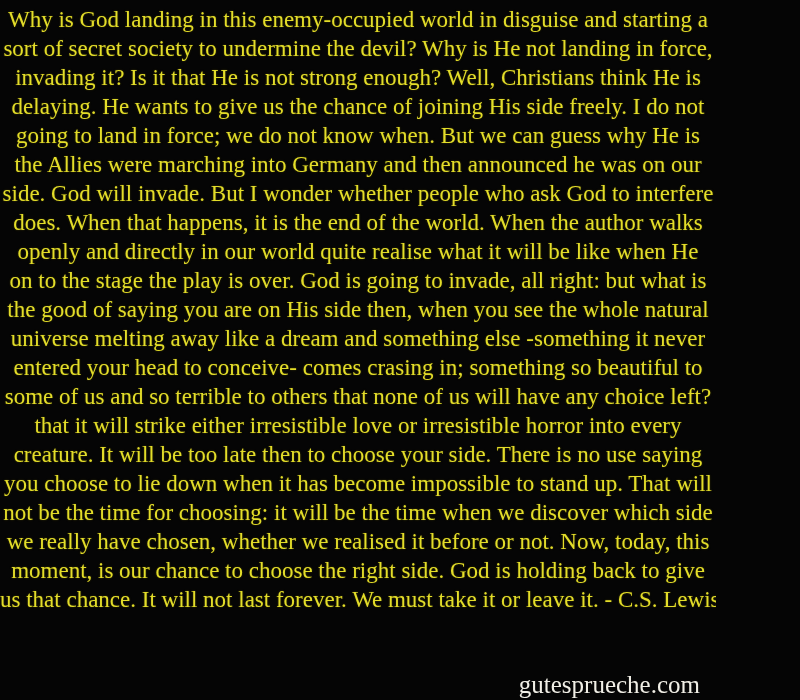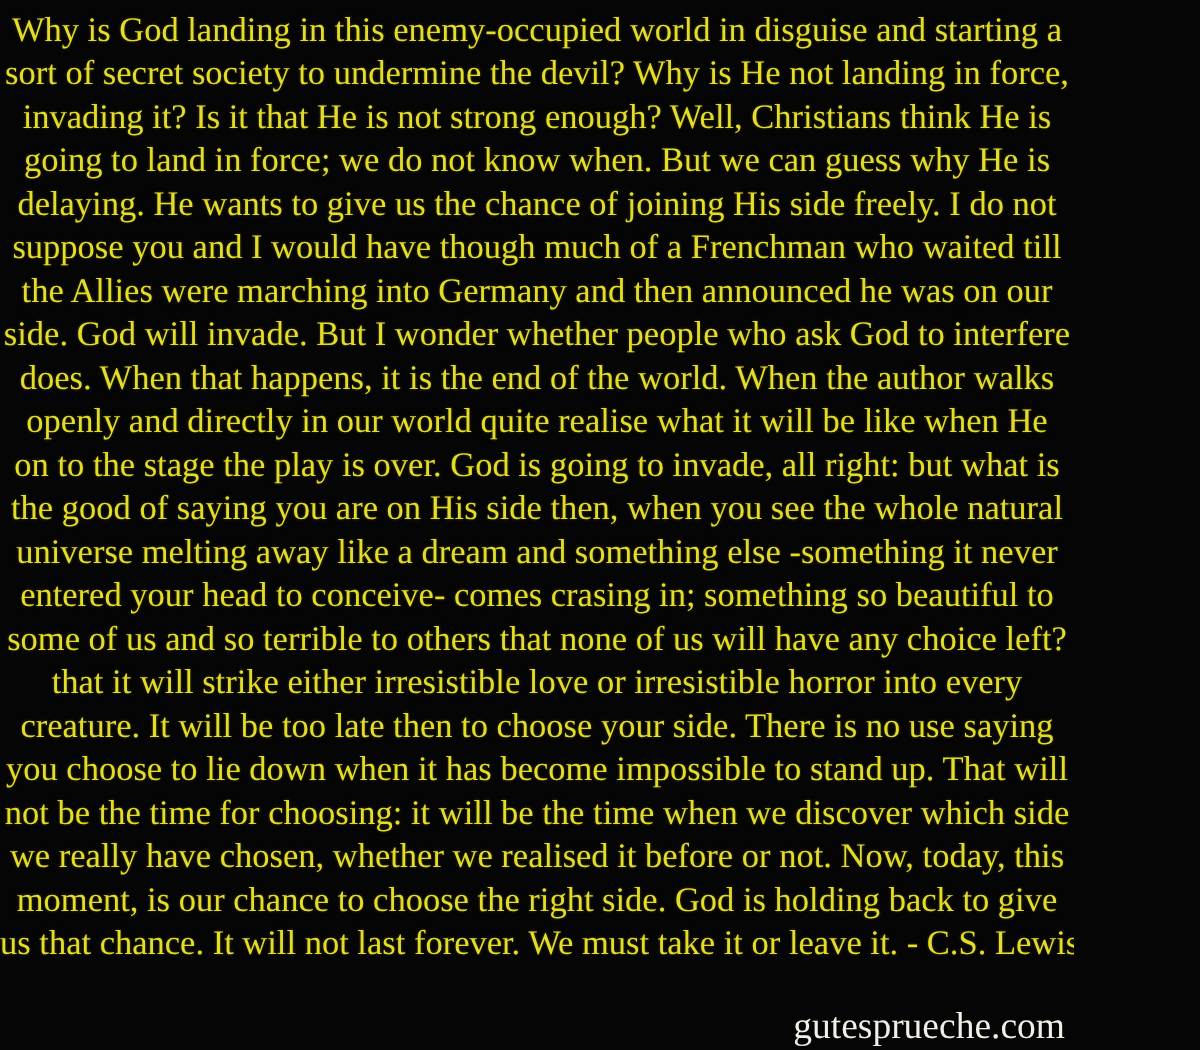--- a/index.html
+++ b/index.html
@@ -25,39 +25,38 @@
     font-size: 23px;
     line-height: 29px;
     font-weight: 500;
     text-shadow: 0 0 2px rgba(120,110,0,0.55);
   }
   .quote-line {
     white-space: nowrap;
   }
   .watermark {
     position: absolute;
-    right: 6px;
+    right: 16px;
     bottom: 1px;
     color: #f1efe6;
     font-size: 25px;
     line-height: 28px;
     font-family: "Liberation Serif", serif;
   }
 </style>
 </head>
 <body>
 
 <div class="card">
   <div class="quote">
       <div class="quote-line">Why is God landing in this enemy-occupied world in disguise and starting a</div>
       <div class="quote-line">sort of secret society to undermine the devil? Why is He not landing in force,</div>
       <div class="quote-line">invading it? Is it that He is not strong enough? Well, Christians think He is</div>
+      <div class="quote-line">delaying. He wants to give us the chance of joining His side freely. I do not</div>
       <div class="quote-line">going to land in force; we do not know when. But we can guess why He is</div>
-      <div class="quote-line">delaying. He wants to give us the chance of joining His side freely. I do not</div>
-      <div class="quote-line">suppose you and I would have though much of a Frenchman who waited till</div>
       <div class="quote-line">the Allies were marching into Germany and then announced he was on our</div>
       <div class="quote-line">side. God will invade. But I wonder whether people who ask God to interfere</div>
       <div class="quote-line">does. When that happens, it is the end of the world. When the author walks</div>
       <div class="quote-line">openly and directly in our world quite realise what it will be like when He</div>
       <div class="quote-line">on to the stage the play is over. God is going to invade, all right: but what is</div>
       <div class="quote-line">the good of saying you are on His side then, when you see the whole natural</div>
       <div class="quote-line">universe melting away like a dream and something else -something it never</div>
       <div class="quote-line">entered your head to conceive- comes crasing in; something so beautiful to</div>
       <div class="quote-line">some of us and so terrible to others that none of us will have any choice left?</div>
       <div class="quote-line">that it will strike either irresistible love or irresistible horror into every</div>

